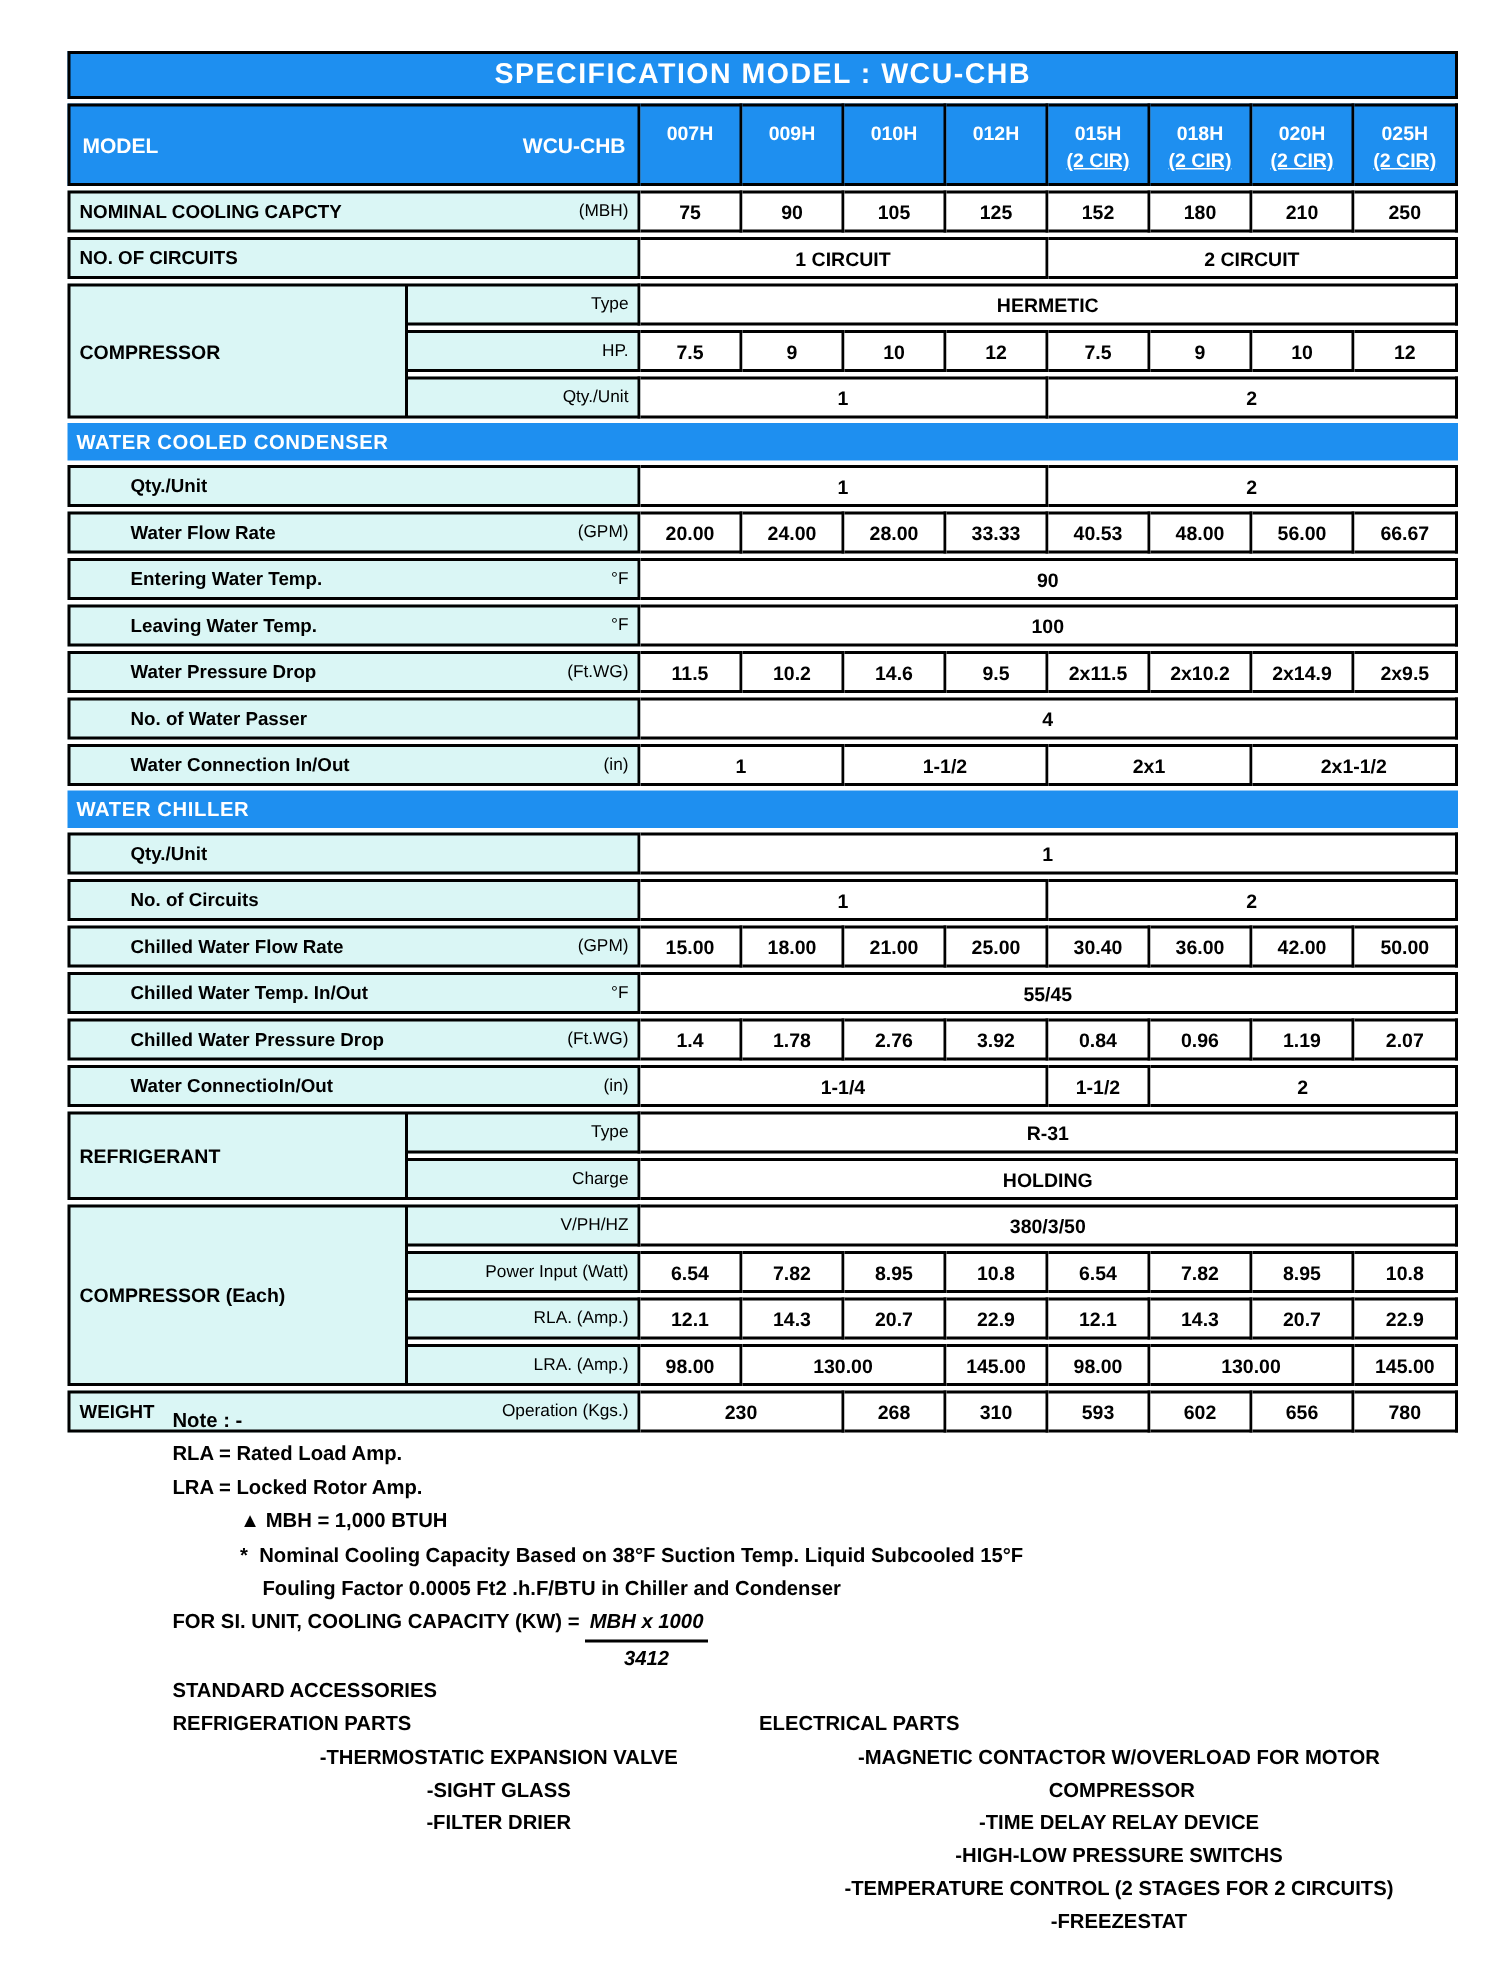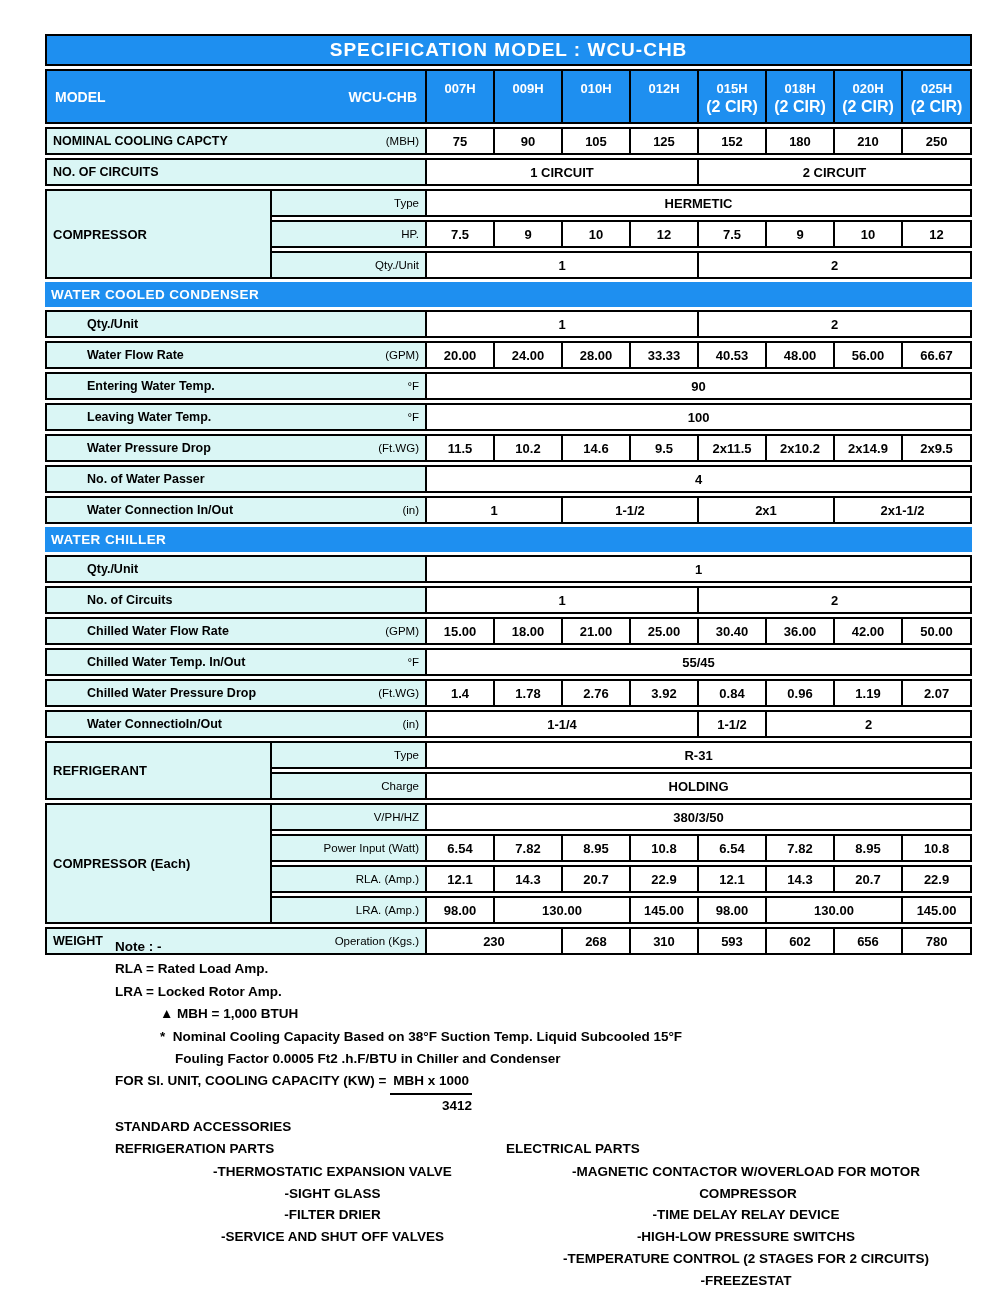--- a/index.html
+++ b/index.html
@@ -20,21 +20,21 @@
     background:var(--blue); color:#fff; border:var(--bd);
     font-size:19px; font-weight:bold; text-align:center; letter-spacing:1px; height:32px;
   }
   td.model-cell { background:var(--blue); color:#fff; border:var(--bd); height:55px; padding:0 8px; }
   .model-flex { display:flex; justify-content:space-between; align-items:center; font-weight:bold; font-size:14px; }
   td.col-head {
     background:var(--blue); color:#fff; border:var(--bd); border-left:none;
     text-align:center; font-weight:bold; font-size:13px; height:55px; padding:2px 0;
   }
   td.col-head .nm  { height:19px; line-height:19px; }
-  td.col-head .sub { height:17px; line-height:17px; font-size:16px; }
+  td.col-head .sub { height:17px; line-height:17px; font-size:13px;text-decoration:underline; }
 
   td.band-cell {
     background:var(--blue); color:#fff; font-weight:bold; font-size:13.5px;
     height:25px; padding-left:6px; letter-spacing:0.4px;
   }
   td.label-cell { background:var(--cyan); border:var(--bd); height:28px; }
   .lblflex { display:flex; justify-content:space-between; align-items:center; padding:0 6px; }
   .lbl  { font-weight:bold; font-size:12.5px; white-space:nowrap; }
   .ind1 .lbl { padding-left:34px; }
   .unit { font-weight:normal; font-size:11.5px; white-space:nowrap; }
@@ -47,21 +47,21 @@
   td.data-cell {
     background:#fff; border:var(--bd); border-left:none;
     text-align:center; font-weight:bold; font-size:13px; height:28px;
   }
 
   .notes { position:absolute; left:115px; top:936px; font-weight:bold; font-size:13.5px; }
   .note-line { line-height:22.4px; white-space:pre-wrap; }
   .note-line.ind1 { padding-left:45px; }
   .note-line.ind2 { padding-left:60px; }
   .formula-line { line-height:22.4px; }
-  .frac { display:inline-block; vertical-align:top; text-align:right; }
+  .frac { display:inline-block; vertical-align:top; text-align:center;font-style:italic; }
   .frac .num { display:block; border-bottom:2px solid #000; padding:0 3px; }
   .frac .den { display:block; line-height:22.4px; }
 
   .accessories { position:absolute; left:115px; top:1116px; font-weight:bold; font-size:13.5px; }
   .acc-title { line-height:22.4px; }
   .acc-cols { display:flex;gap:16px; }
   .acc-col.left  { width:375px; }
   .acc-col.right { width:480px; }
   .acc-head { line-height:22.4px; }
   .acc-item { line-height:21.8px; white-space:pre-wrap;text-align:center; }
@@ -411,21 +411,20 @@
 
 <div class="accessories">
   <div class="acc-title">STANDARD ACCESSORIES</div>
   <div class="acc-cols">
     <div class="acc-col left">
       <div class="acc-head">REFRIGERATION PARTS</div>
       <div>
           <div class="acc-item">-THERMOSTATIC EXPANSION VALVE</div>
           <div class="acc-item">-SIGHT GLASS</div>
           <div class="acc-item">-FILTER DRIER</div>
-          <div class="acc-item">-SERVICE AND SHUT OFF VALVES</div>
         </div>
     </div>
     <div class="acc-col right">
       <div class="acc-head">ELECTRICAL PARTS</div>
       <div>
           <div class="acc-item">-MAGNETIC CONTACTOR W/OVERLOAD FOR MOTOR</div>
           <div class="acc-item"> COMPRESSOR</div>
           <div class="acc-item">-TIME DELAY RELAY DEVICE</div>
           <div class="acc-item">-HIGH-LOW PRESSURE SWITCHS</div>
           <div class="acc-item">-TEMPERATURE CONTROL (2 STAGES FOR 2 CIRCUITS)</div>

